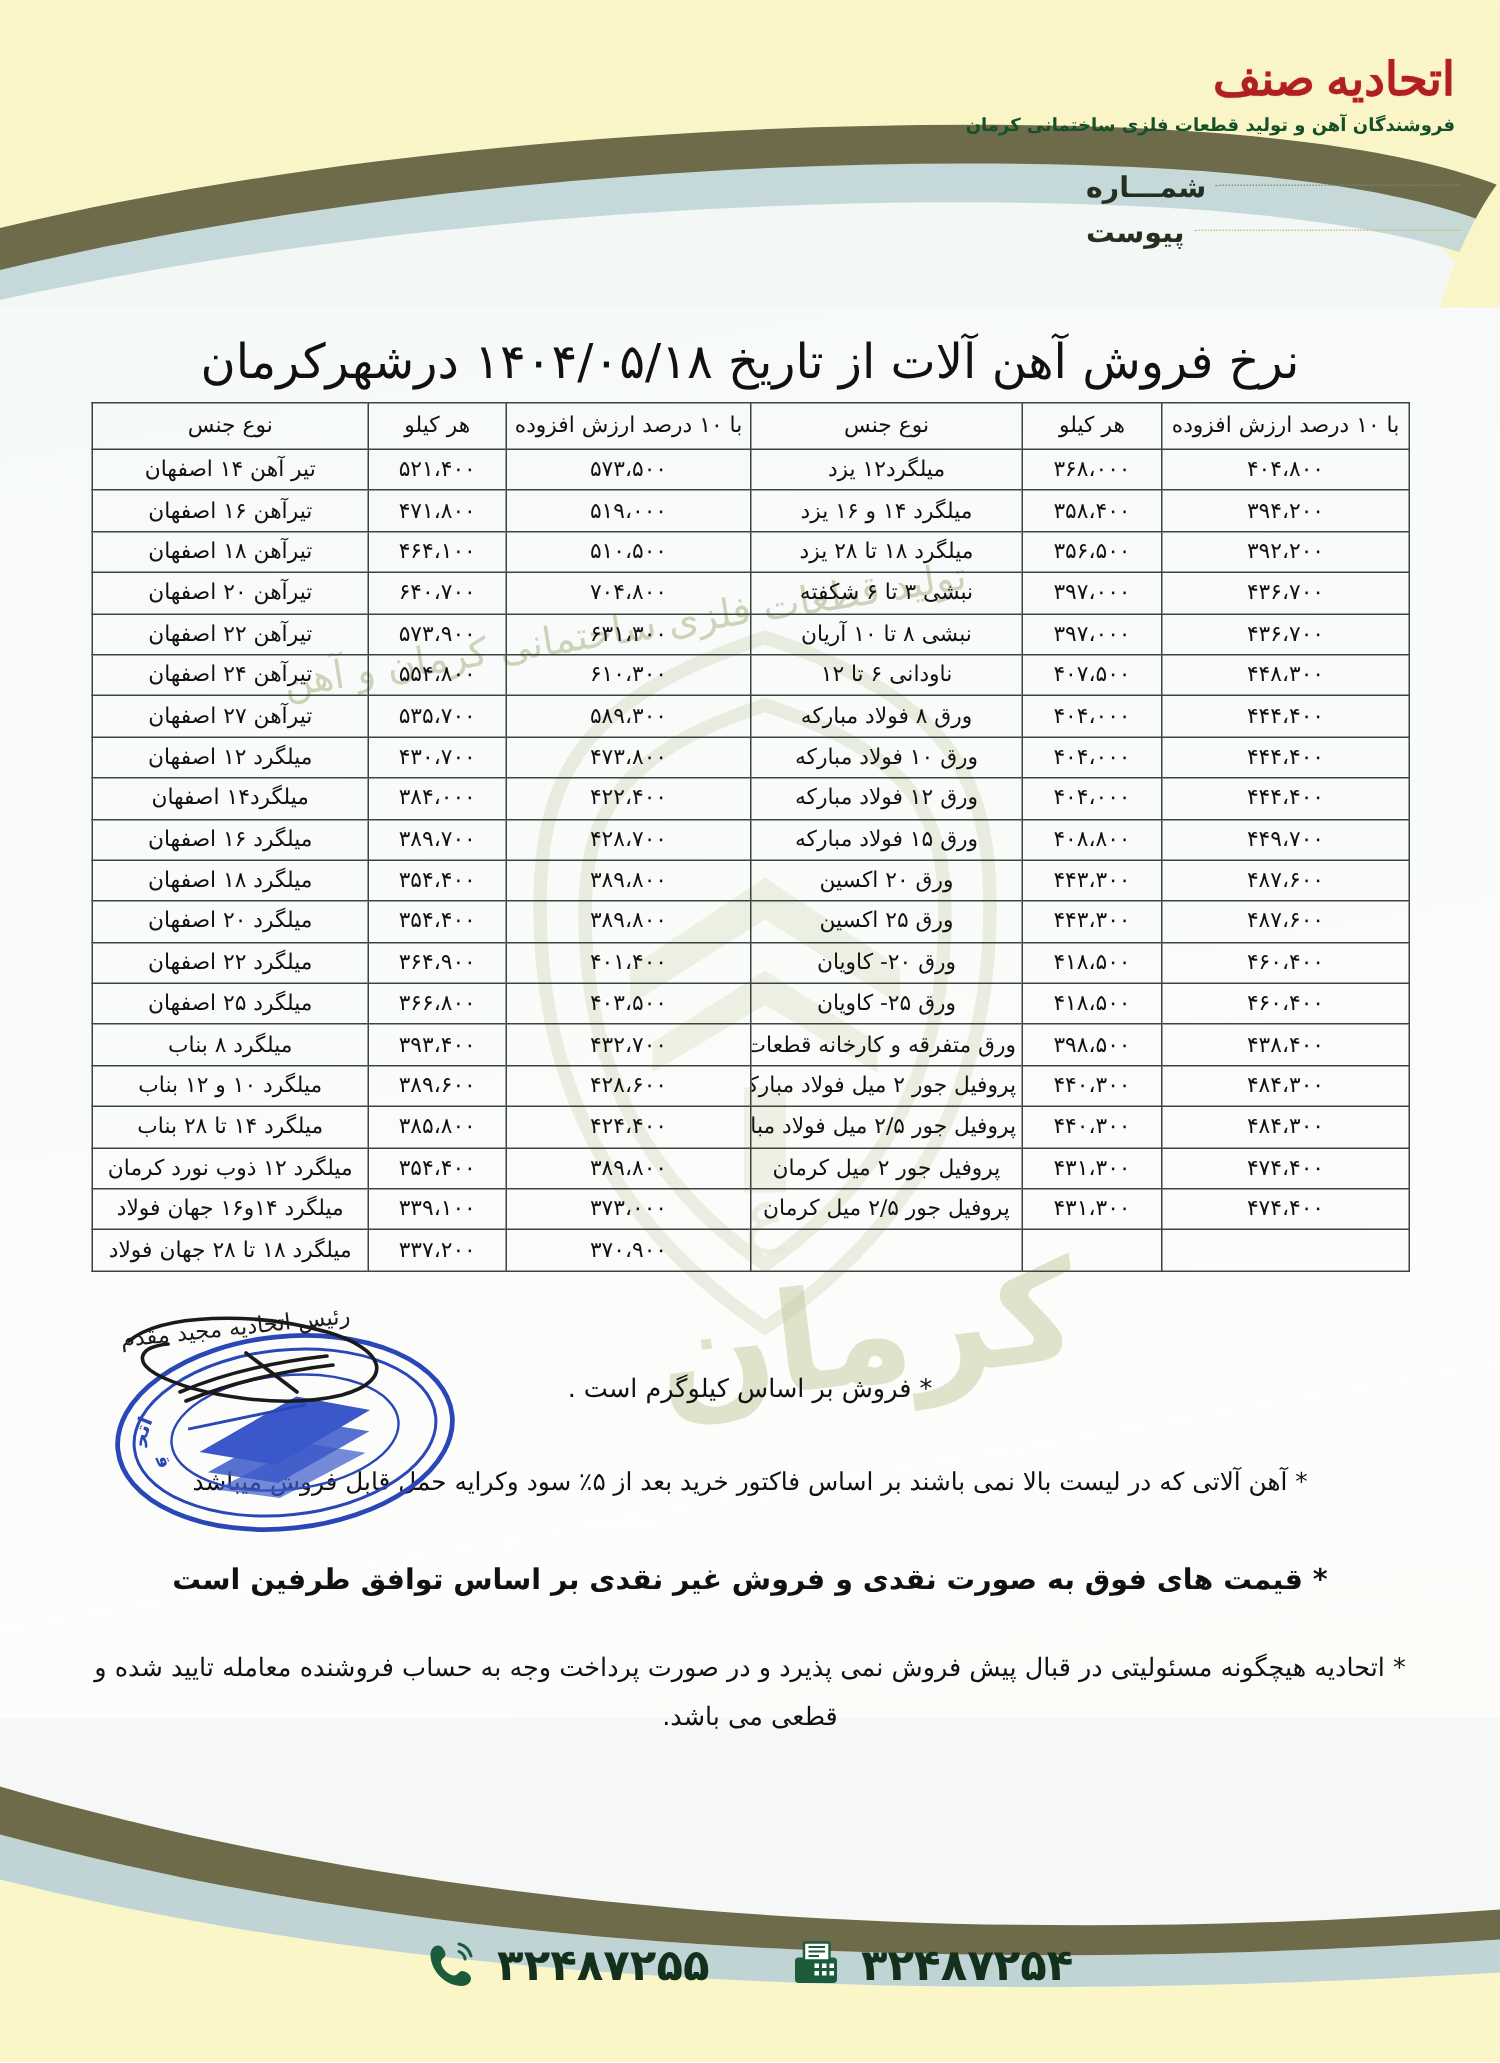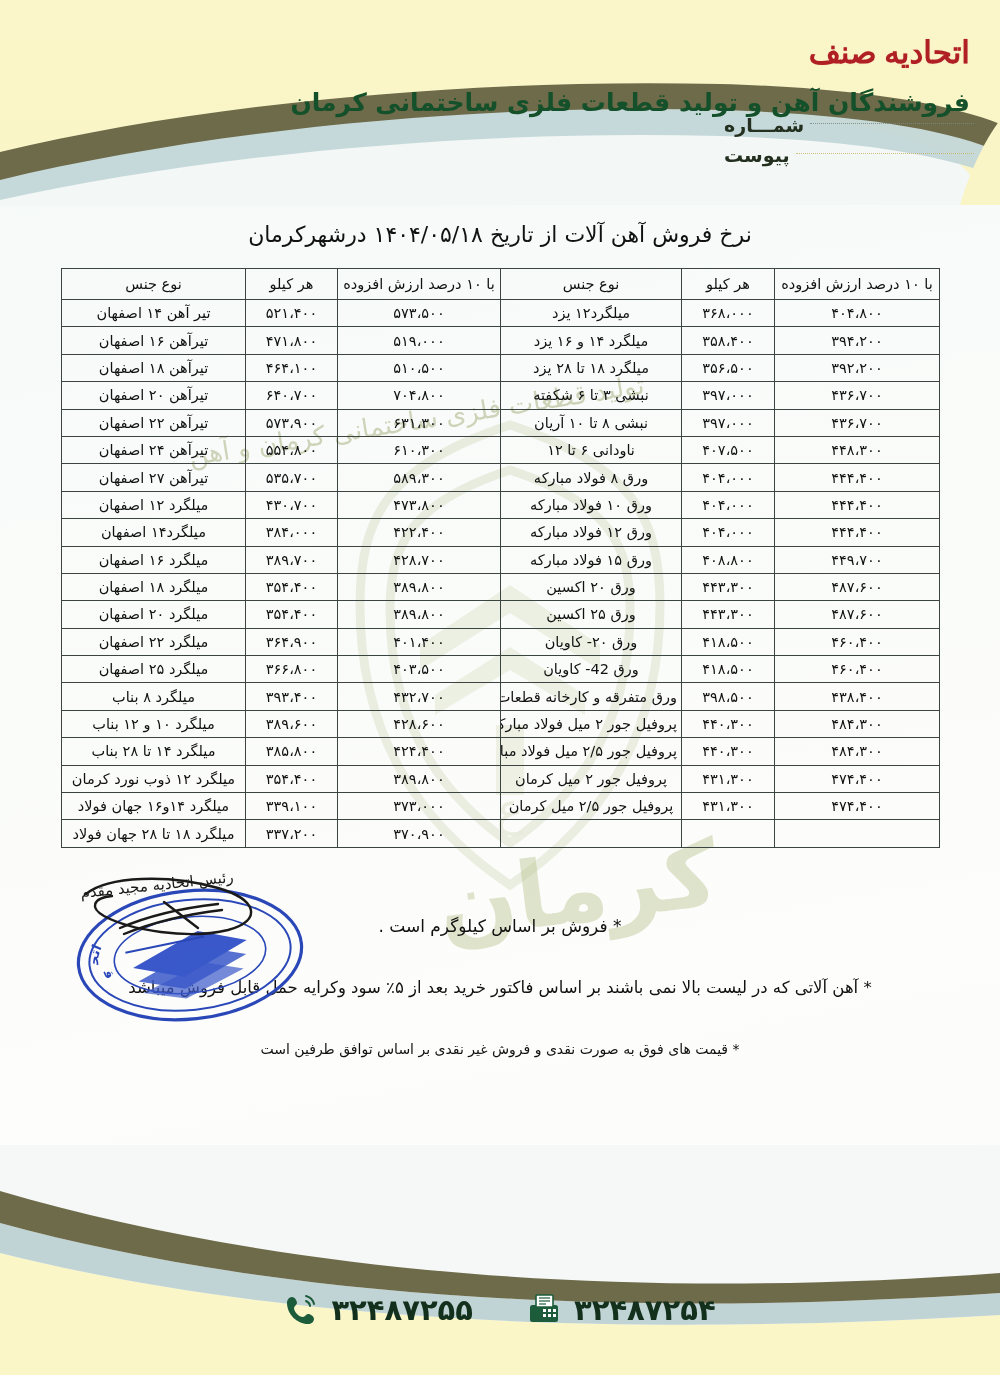--- a/index.html
+++ b/index.html
@@ -29,21 +29,21 @@
   .hdr-text{
     position:absolute;right:30px;top:32px;text-align:right;z-index:5;
     line-height:1.35;
   }
   .hdr-title1{
     font-size:31px;font-weight:bold;color:#b01f24;letter-spacing:0px;
     text-shadow:0 0 1px rgba(170,20,25,.3);
     font-family:Liberation Serif, serif;
   }
   .hdr-title2{
-    font-size:25px;font-weight:bold;color:#14502a;margin-top:12px;
+    font-size:12px;font-weight:bold;color:#14502a;margin-top:1px;
   }
   
   .meta{
     position:absolute;right:auto;left:724px;top:110px;width:250px;
     z-index:6;
   }
   .meta-row{
     display:flex;align-items:center;justify-content:flex-start;
     height:30px;gap:6px;flex-direction:row;
   }
@@ -75,21 +75,21 @@
     position:absolute;right:350px;top:395px;width:330px;height:80px;
     opacity:.55;z-index:1;pointer-events:none;
     font-size:26px;color:#a9b383;
     transform:rotate(-9deg);
     white-space:nowrap;
   }
 
   
   .doc-title{
     position:absolute;left:0;right:0;top:222px;text-align:center;
-    font-size:22px;color:#111;z-index:4;font-weight:normal;
+    font-size:32px;color:#111;z-index:4;font-weight:normal;
   }
 
   
   .table-wrap{
     position:absolute;left:62px;top:268px;width:878px;z-index:3;
   }
   table.price{
     border-collapse:collapse;width:878px;table-layout:fixed;
     background:transparent;
   }
@@ -115,21 +115,21 @@
   
   .notes{
     position:absolute;left:40px;right:40px;top:912px;z-index:4;
     text-align:center;color:#111;
   }
   .note{
     font-size:17px;line-height:1.75;margin:0 0 26px 0;
   }
   .note.n1{font-size:17px;margin-bottom:32px;}
   .note.n2{font-size:16.5px;margin-bottom:34px;}
-  .note.n3{font-size:14px;}
+  .note.n3{font-size:19px;font-weight:bold;}
   .note.n4{font-size:17px;line-height:1.95;}
 
   
   .stamp{
     position:absolute;left:70px;top:880px;width:240px;height:150px;z-index:6;
     pointer-events:none;
   }
   .sig{
     position:absolute;left:78px;top:872px;width:230px;height:70px;z-index:7;
     pointer-events:none;
@@ -340,21 +340,21 @@
             <td>۴۶۰،۴۰۰</td>
             <td>۴۱۸،۵۰۰</td>
             <td class="name">ورق ۲۰- کاویان</td>
             <td>۴۰۱،۴۰۰</td>
             <td>۳۶۴،۹۰۰</td>
             <td class="name">میلگرد ۲۲ اصفهان</td>
           </tr>
           <tr>
             <td>۴۶۰،۴۰۰</td>
             <td>۴۱۸،۵۰۰</td>
-            <td class="name">ورق 42- کاویان</td>
+            <td class="name">ورق ۲۵- کاویان</td>
             <td>۴۰۳،۵۰۰</td>
             <td>۳۶۶،۸۰۰</td>
             <td class="name">میلگرد ۲۵ اصفهان</td>
           </tr>
           <tr>
             <td>۴۳۸،۴۰۰</td>
             <td>۳۹۸،۵۰۰</td>
             <td class="name">ورق متفرقه و کارخانه قطعات</td>
             <td>۴۳۲،۷۰۰</td>
             <td>۳۹۳،۴۰۰</td>
@@ -401,20 +401,21 @@
             <td class="name">میلگرد ۱۸ تا ۲۸ جهان فولاد</td>
           </tr>
         </tbody>
     </table>
   </div>
 
   <div class="notes">
     <p class="note n1">* فروش بر اساس کیلوگرم است .</p>
     <p class="note n2">* آهن آلاتی که در لیست بالا نمی باشند بر اساس فاکتور خرید بعد از ۵٪ سود وکرایه حمل قابل فروش میباشد</p>
     <p class="note n3">* قیمت های فوق به صورت نقدی و فروش غیر نقدی بر اساس توافق طرفین است</p>
+    <p class="note n4">* اتحادیه هیچگونه مسئولیتی در قبال پیش فروش نمی پذیرد و در صورت پرداخت وجه به حساب فروشنده معامله تایید شده و قطعی می باشد.</p>
   </div>
 
   <div class="stamp">
     <svg width="240" height="150" viewBox="0 0 240 150" xmlns="http://www.w3.org/2000/svg">
       <g transform="rotate(-6 120 75)">
         <ellipse cx="120" cy="75" rx="112" ry="64" fill="none" stroke="#2a47b8" stroke-width="3.2"></ellipse>
         <ellipse cx="120" cy="75" rx="101" ry="55" fill="none" stroke="#2a47b8" stroke-width="2"></ellipse>
         <ellipse cx="120" cy="75" rx="76" ry="38" fill="none" stroke="#2a47b8" stroke-width="1.6"></ellipse>
         <g fill="#3a58c9">
           <path d="M62,82 L130,52 L178,66 L112,96 Z"></path>

